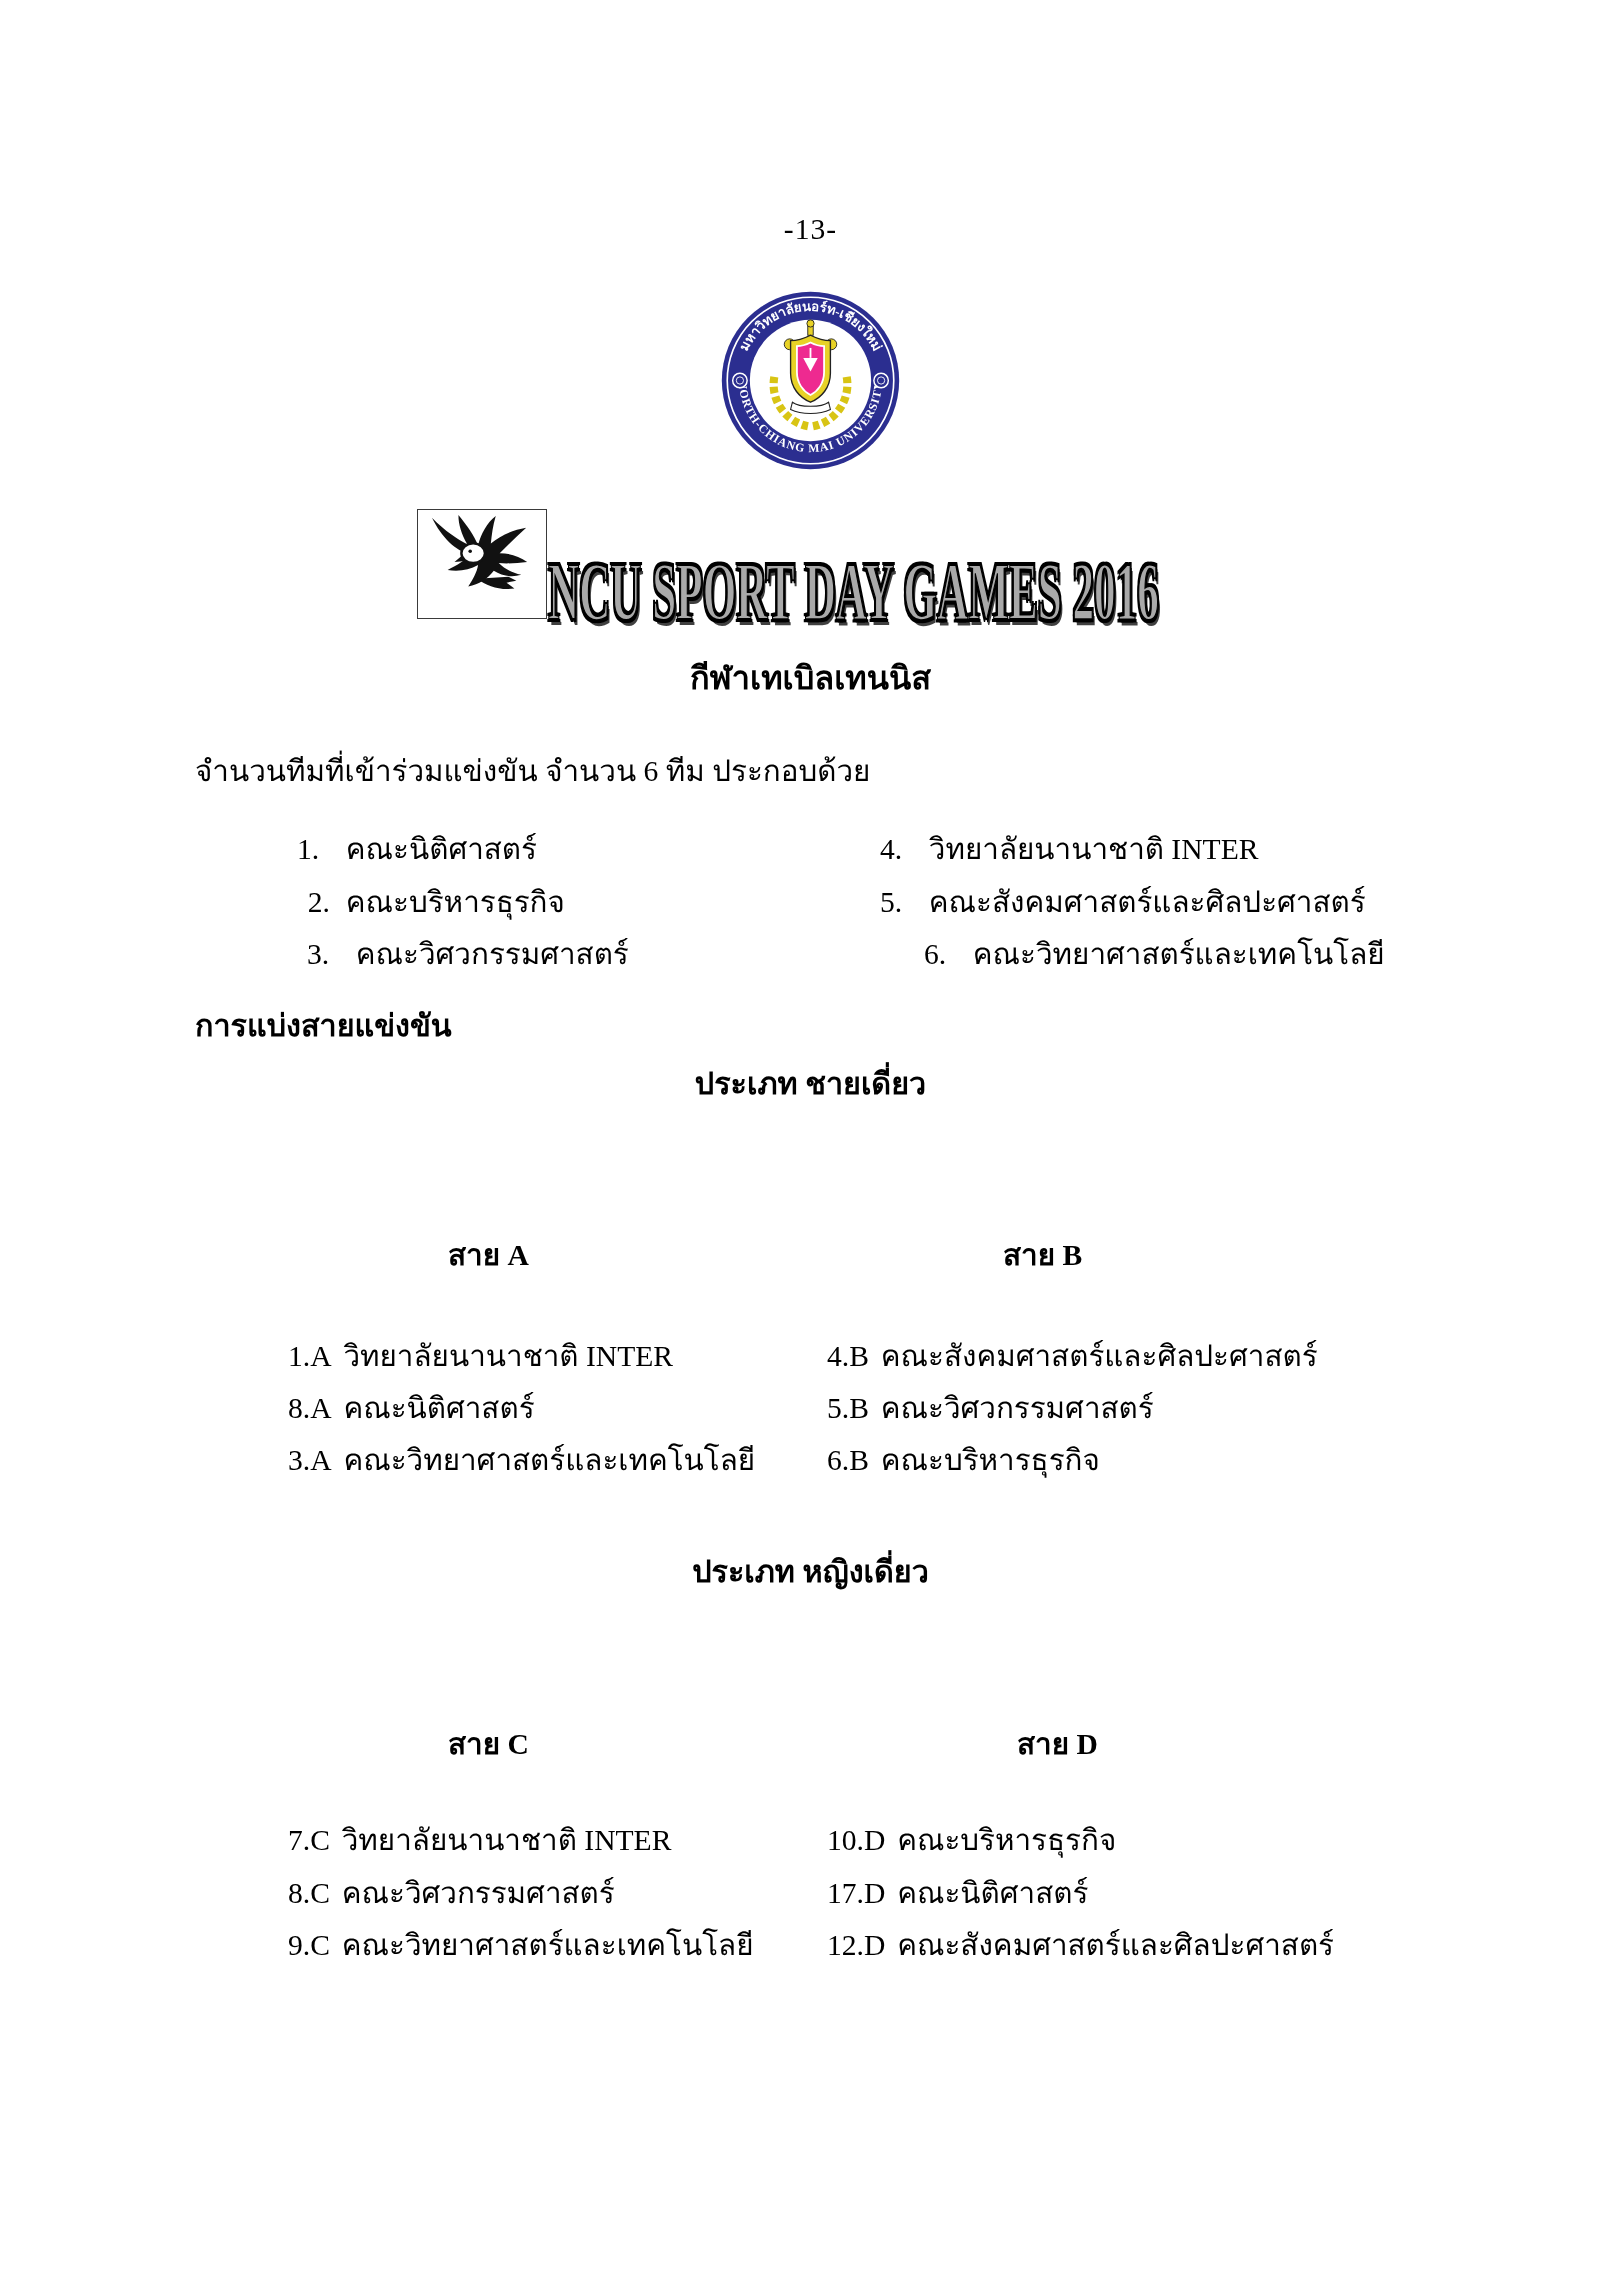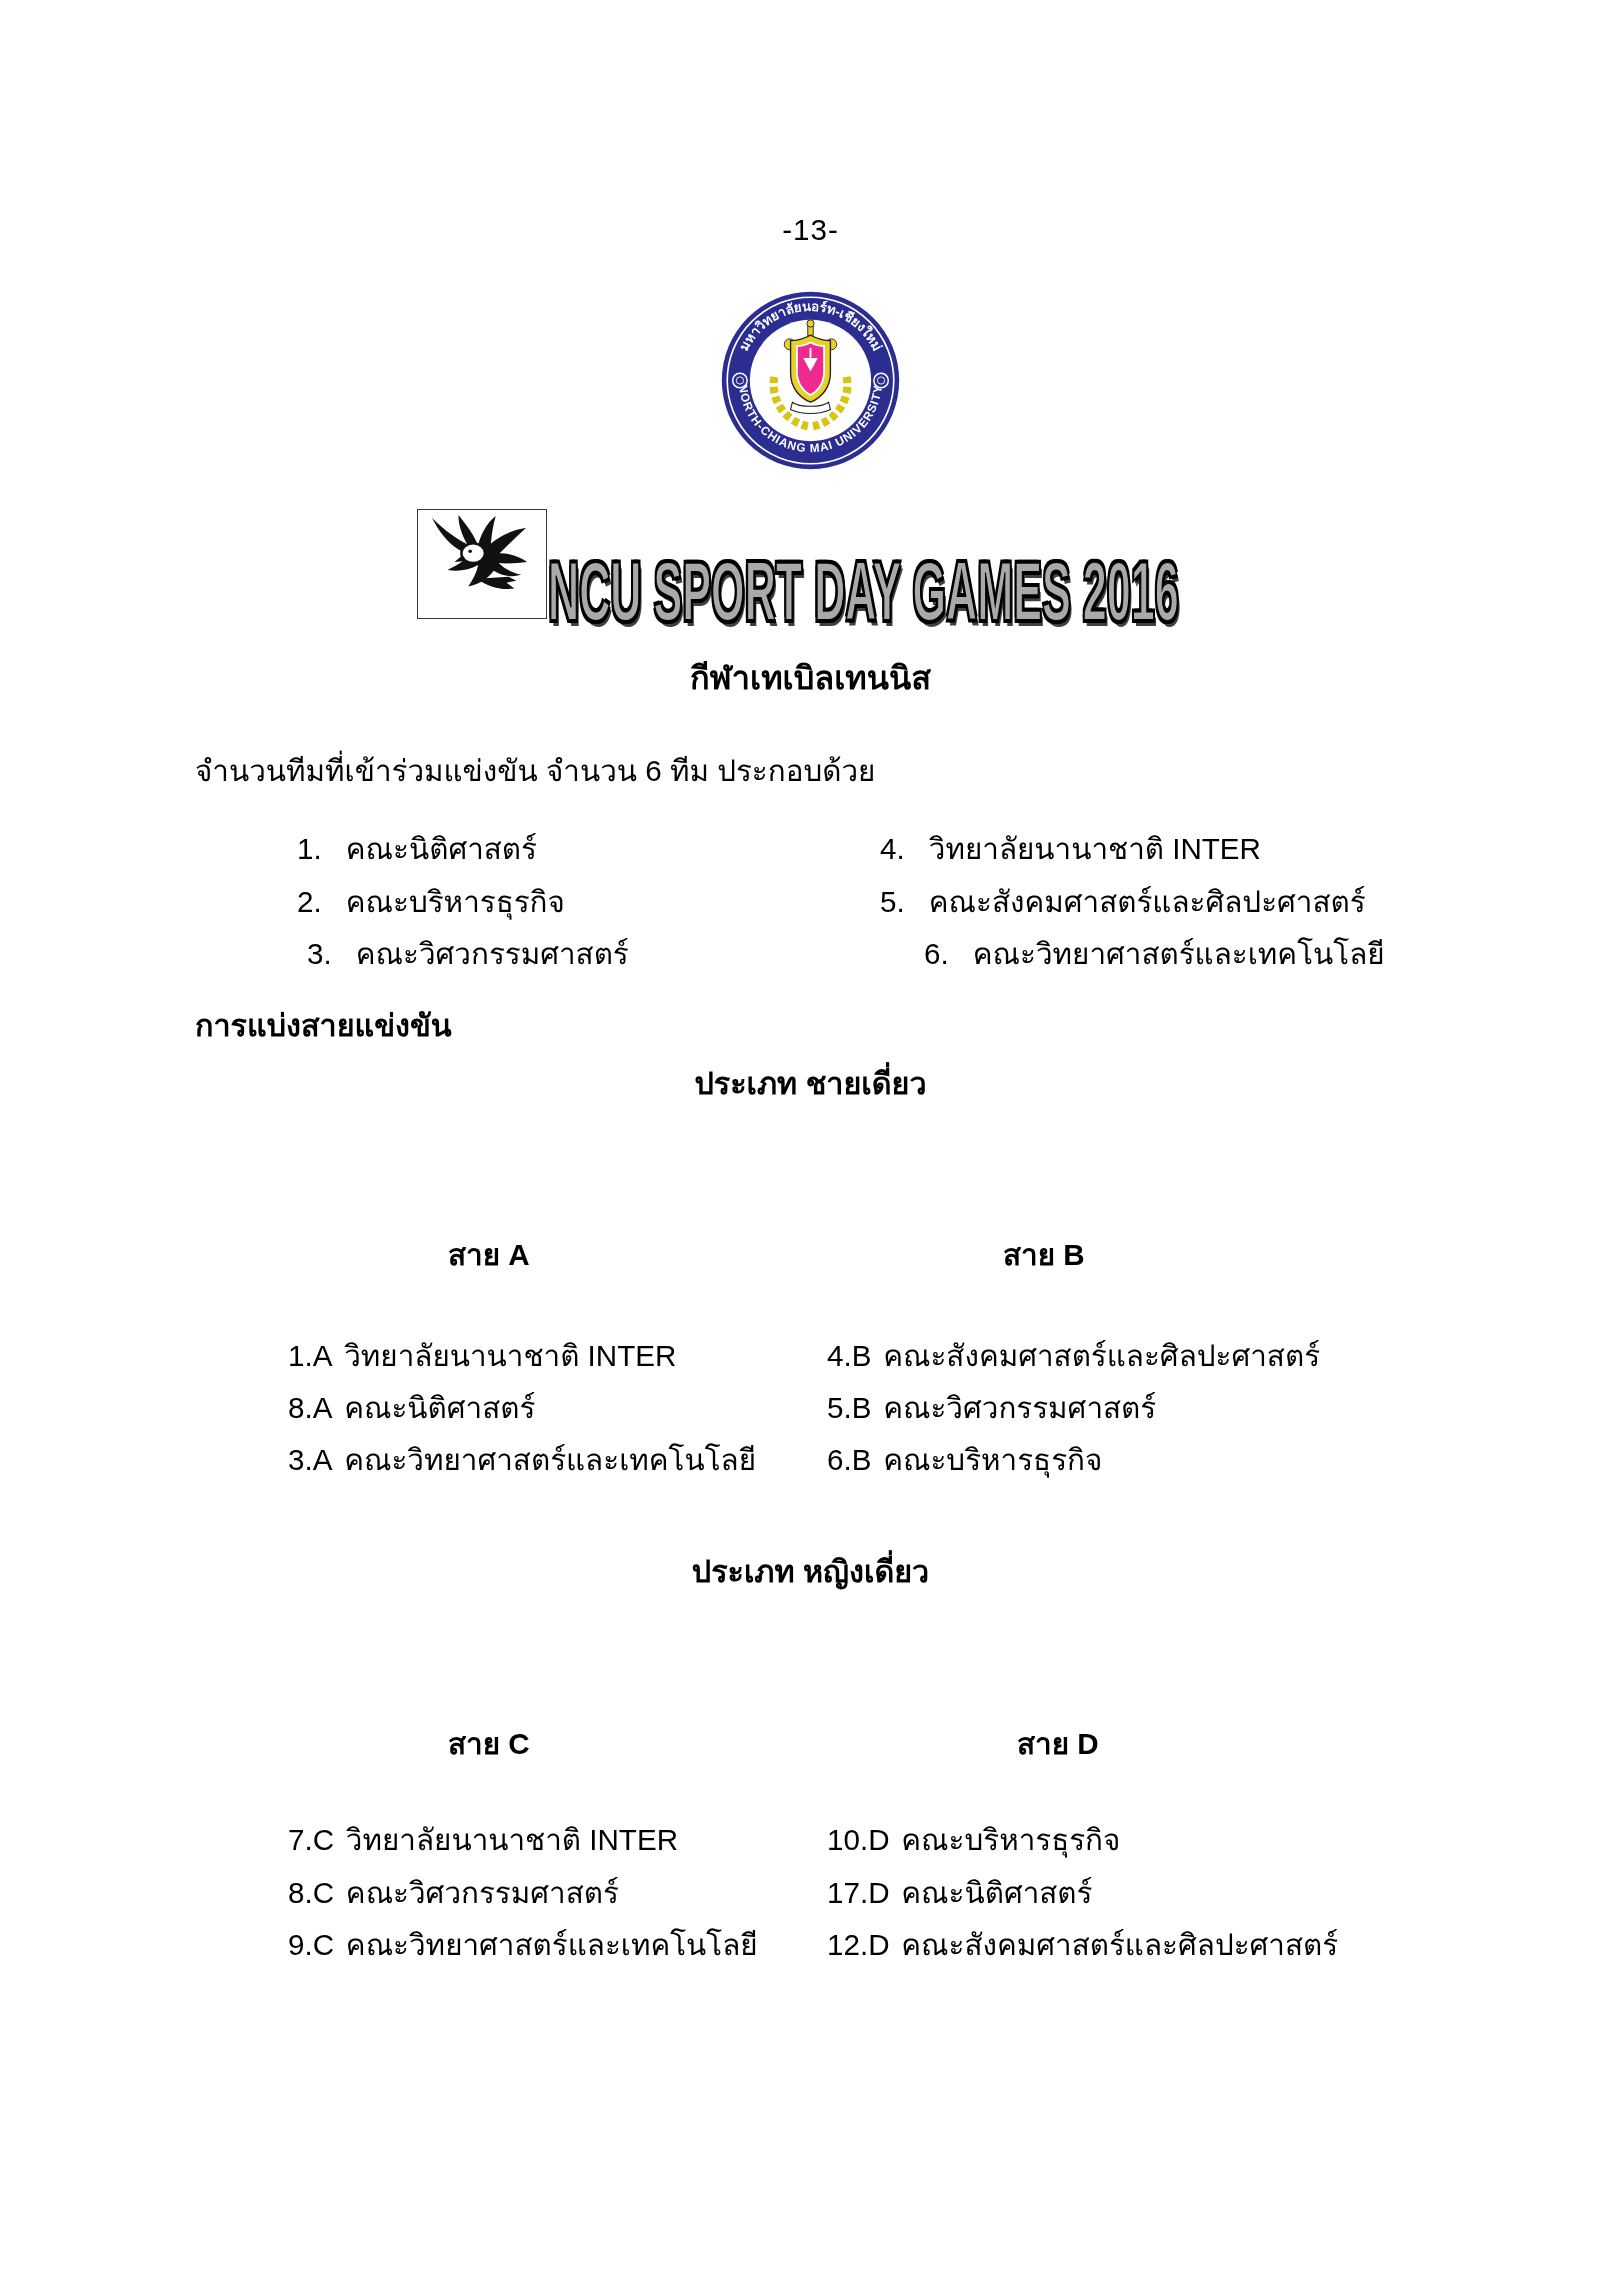--- a/index.html
+++ b/index.html
@@ -7,20 +7,21 @@
   body {
     font-family: "Liberation Sans", "DejaVu Sans", sans-serif;
     color: #000;
   }
   .page {
     position: relative;
     width: 1621px;
     height: 2292px;
     background: #ffffff;
     overflow: hidden;
+    font-family: Liberation Serif, serif;
   }
   .abs { position: absolute; }
   .centered { left: 0; width: 100%; text-align: center; }
 
   .page-number {
     top: 213px;
     font-size: 29.6px;
     letter-spacing: 1px;
   }
 
@@ -169,21 +170,21 @@
 
   <div class="abs banner-title">NCU SPORT DAY GAMES 2016</div>
 
   <div class="abs centered sport-title">กีฬาเทเบิลเทนนิส</div>
 
   <div class="abs intro-line">จำนวนทีมที่เข้าร่วมแข่งขัน จำนวน 6 ทีม ประกอบด้วย</div>
 
   <div class="team-row" style="left:297px; top:825px;">
     <span class="team-no">1.</span><span>คณะนิติศาสตร์</span>
   </div>
-  <div class="team-row" style="left:297px; top:878px;">
+  <div class="team-row" style="left:297px; top:878px;text-align:right;">
     <span class="team-no">2.</span><span>คณะบริหารธุรกิจ</span>
   </div>
   <div class="team-row" style="left:307px; top:930px;">
     <span class="team-no">3.</span><span>คณะวิศวกรรมศาสตร์</span>
   </div>
 
   <div class="team-row" style="left:880px; top:825px;">
     <span class="team-no">4.</span><span>วิทยาลัยนานาชาติ INTER</span>
   </div>
   <div class="team-row" style="left:880px; top:878px;">

